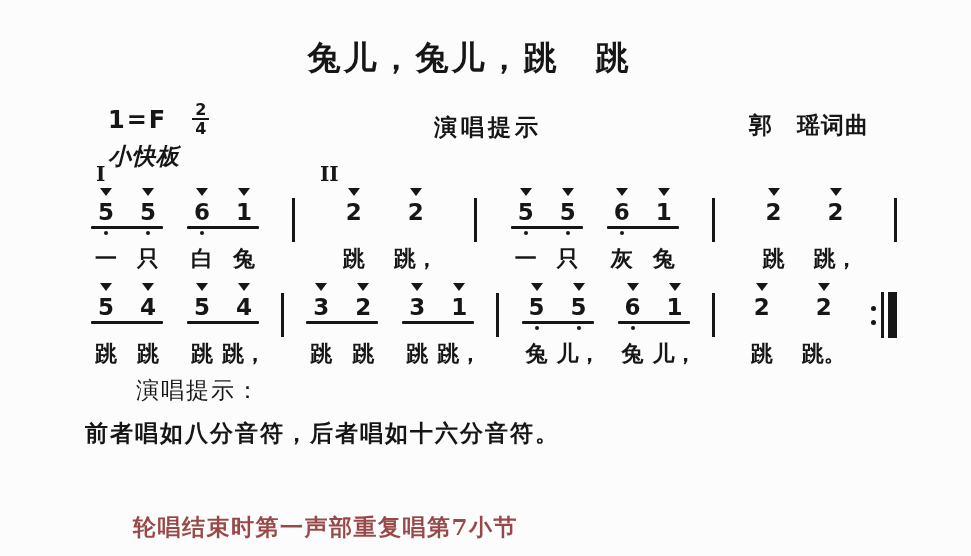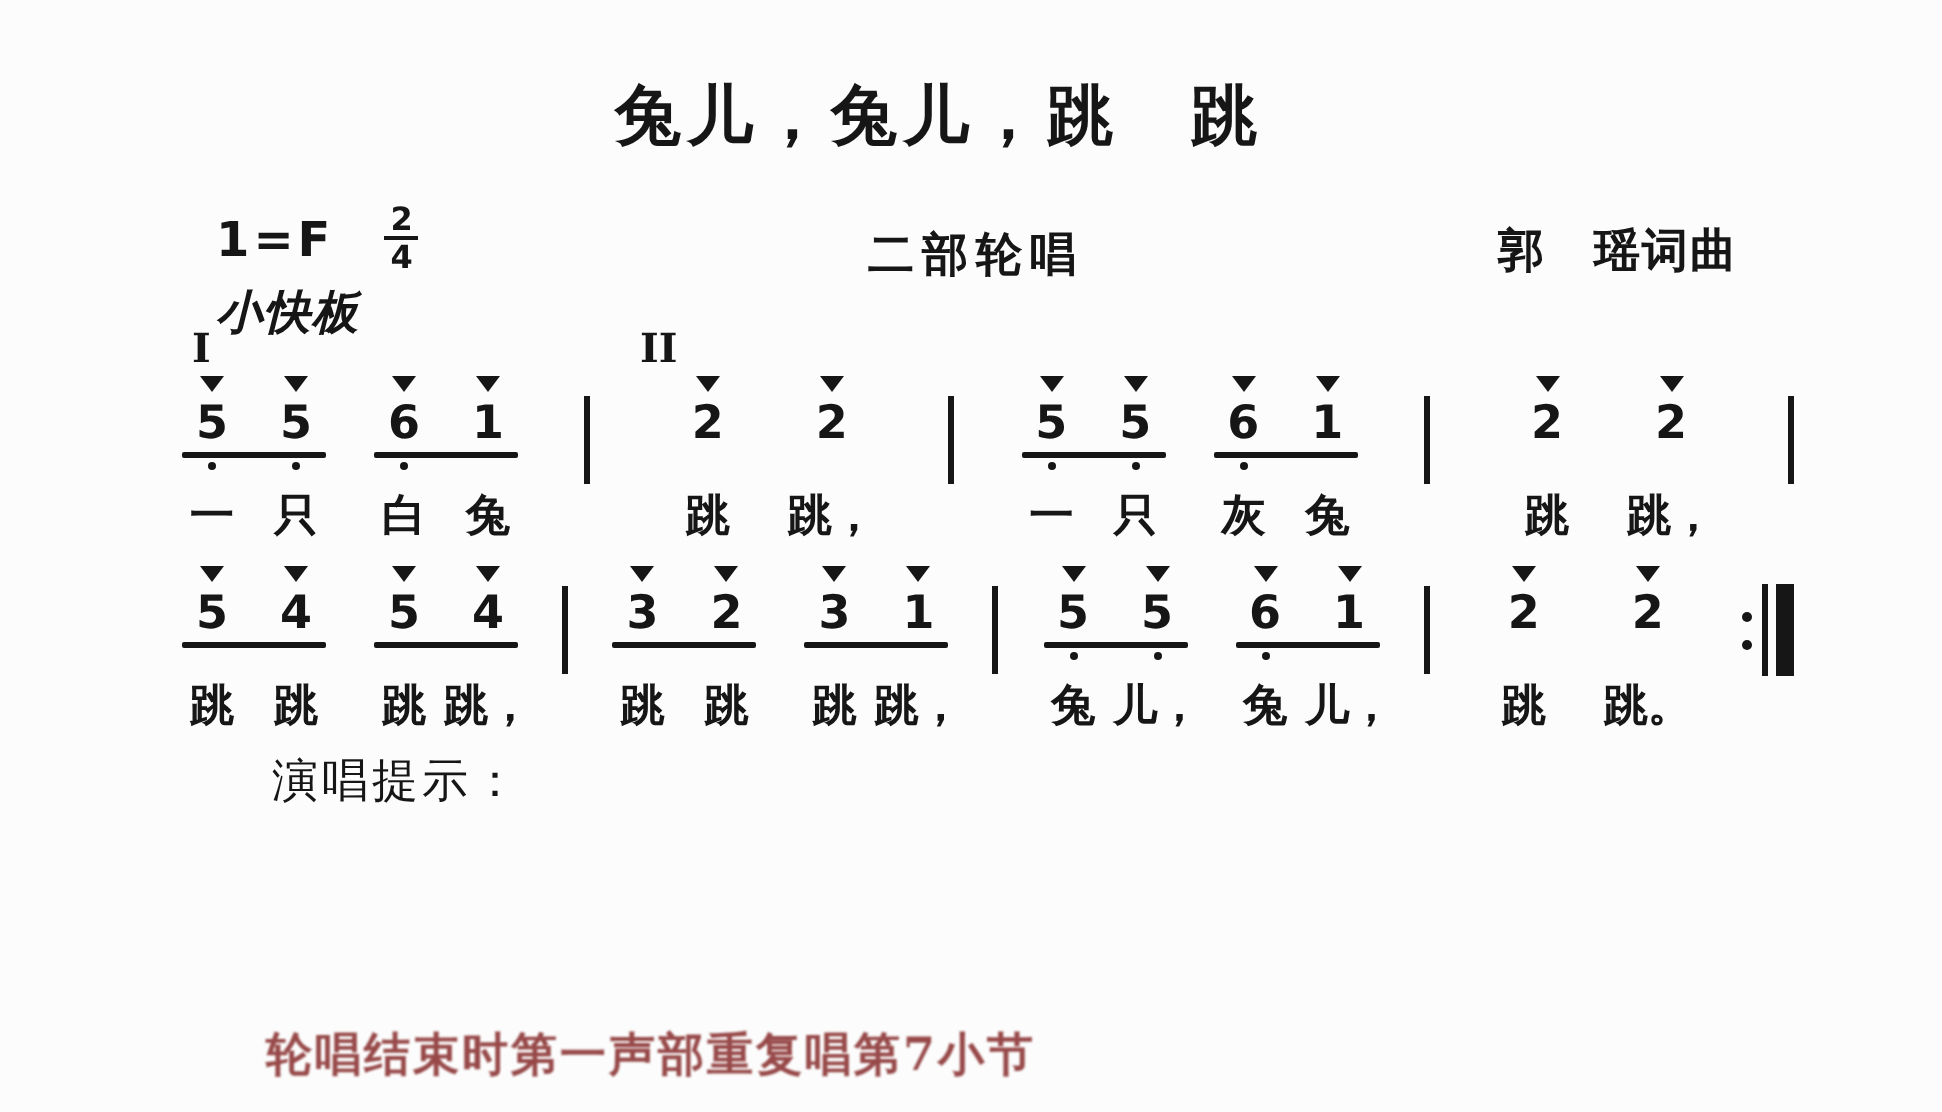--- a/index.html
+++ b/index.html
@@ -69,21 +69,21 @@
 <div class="abs title">兔儿，兔儿，跳　跳</div>
 
 <div class="abs keyrow">
   <span class="key-main">1=F</span>
   <span class="frac">
     <span class="num">2</span>
     <span class="den">4</span>
   </span>
 </div>
 
-<div class="abs subtitle">二部轮唱</div>
+<div class="abs subtitle">演唱提示</div>
 <div class="abs credit">郭　瑶词曲</div>
 <div class="abs tempo">小快板</div>
 
 <div class="abs vlabel vl-1">I</div>
 <div class="abs vlabel vl-2">II</div>
 
 <div>
     <div class="system s0">
       <div class="measure">
         <div class="group">
@@ -433,14 +433,15 @@
           <span class="rep-dot"></span>
         </div>
         <div class="thin"></div>
         <div class="thick"></div>
       </div>
     </div>
   </div>
 
 <div class="abs notes-heading">演唱提示：</div>
 <div class="abs para">
+  <div class="noindent">前者唱如八分音符，后者唱如十六分音符。</div>
 </div>
 <div class="abs footnote">轮唱结束时第一声部重复唱第7小节</div>
 
 </body></html>

